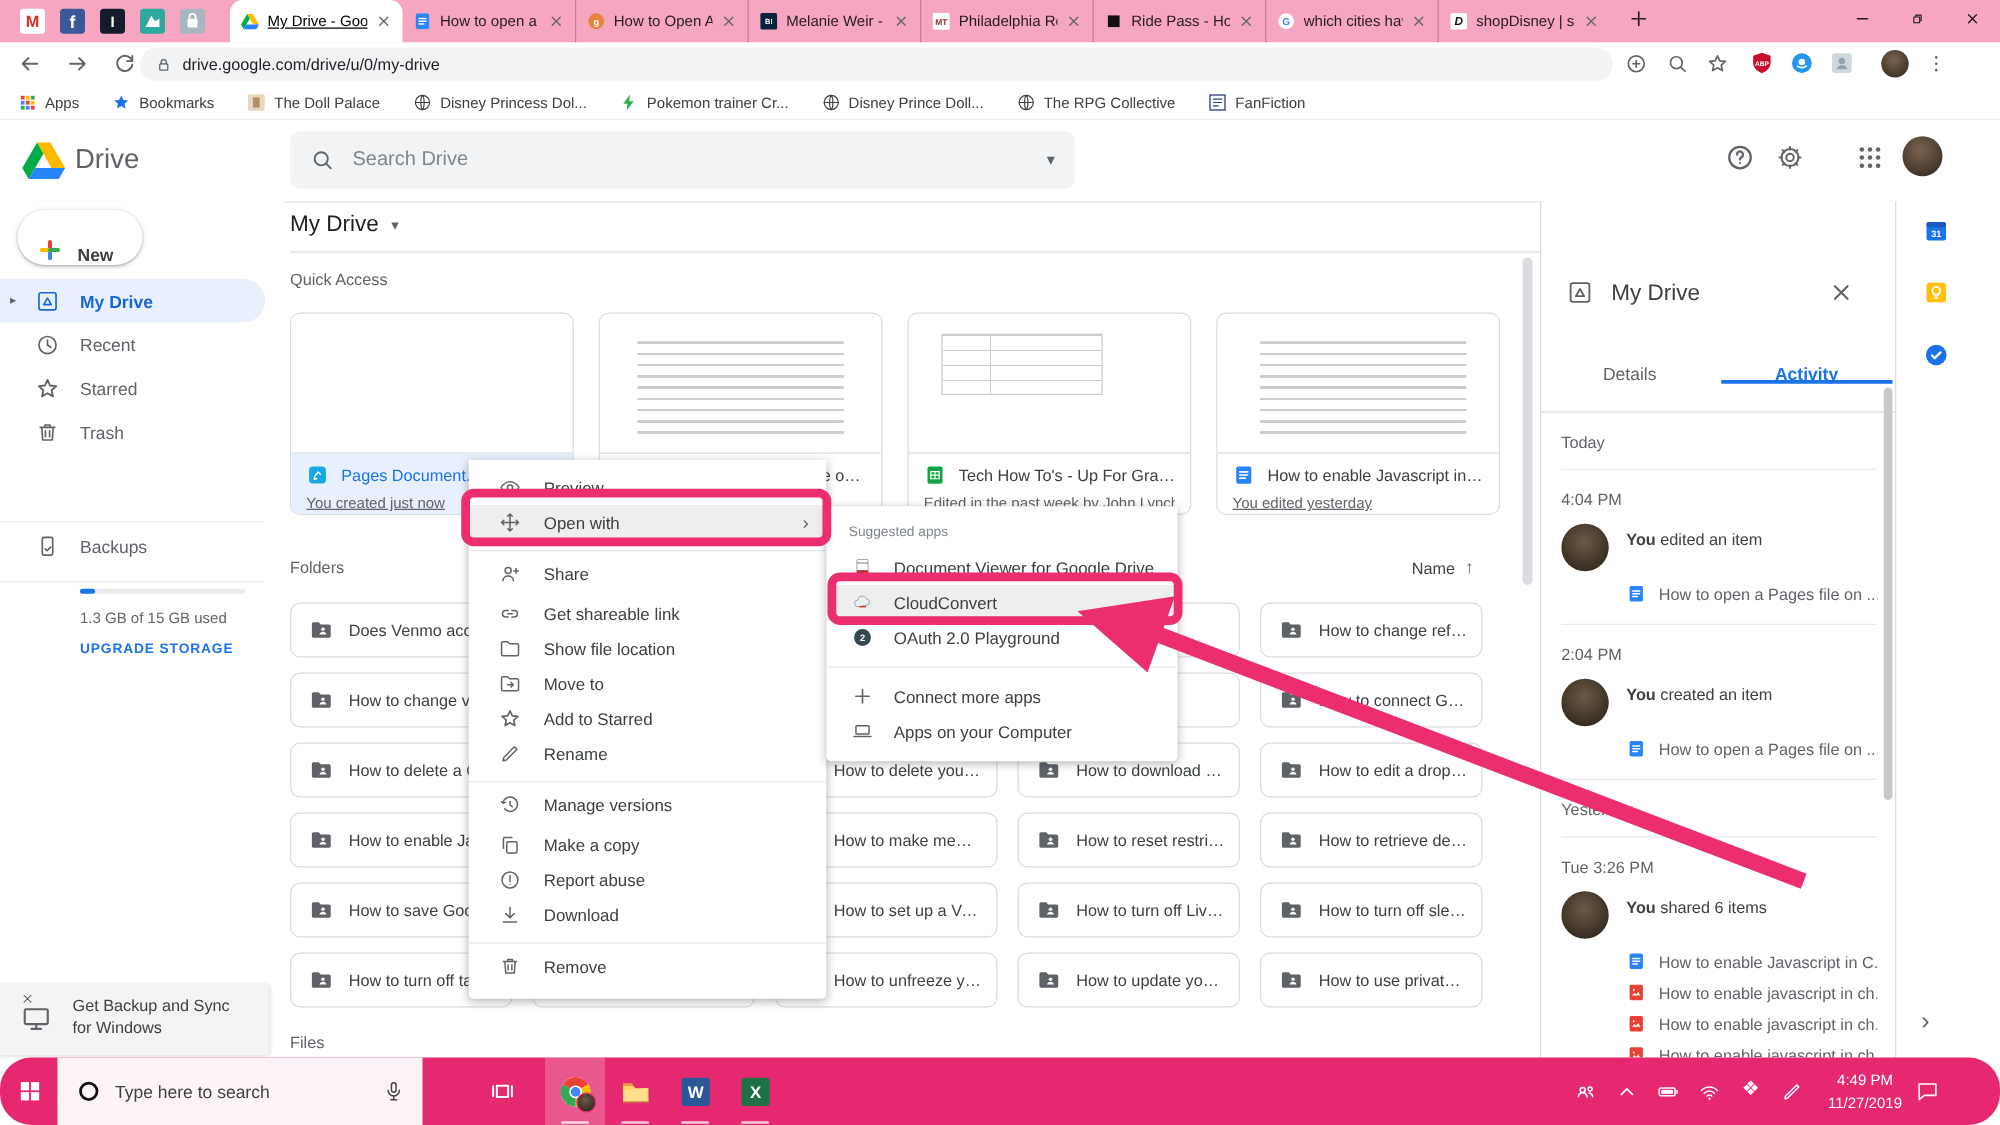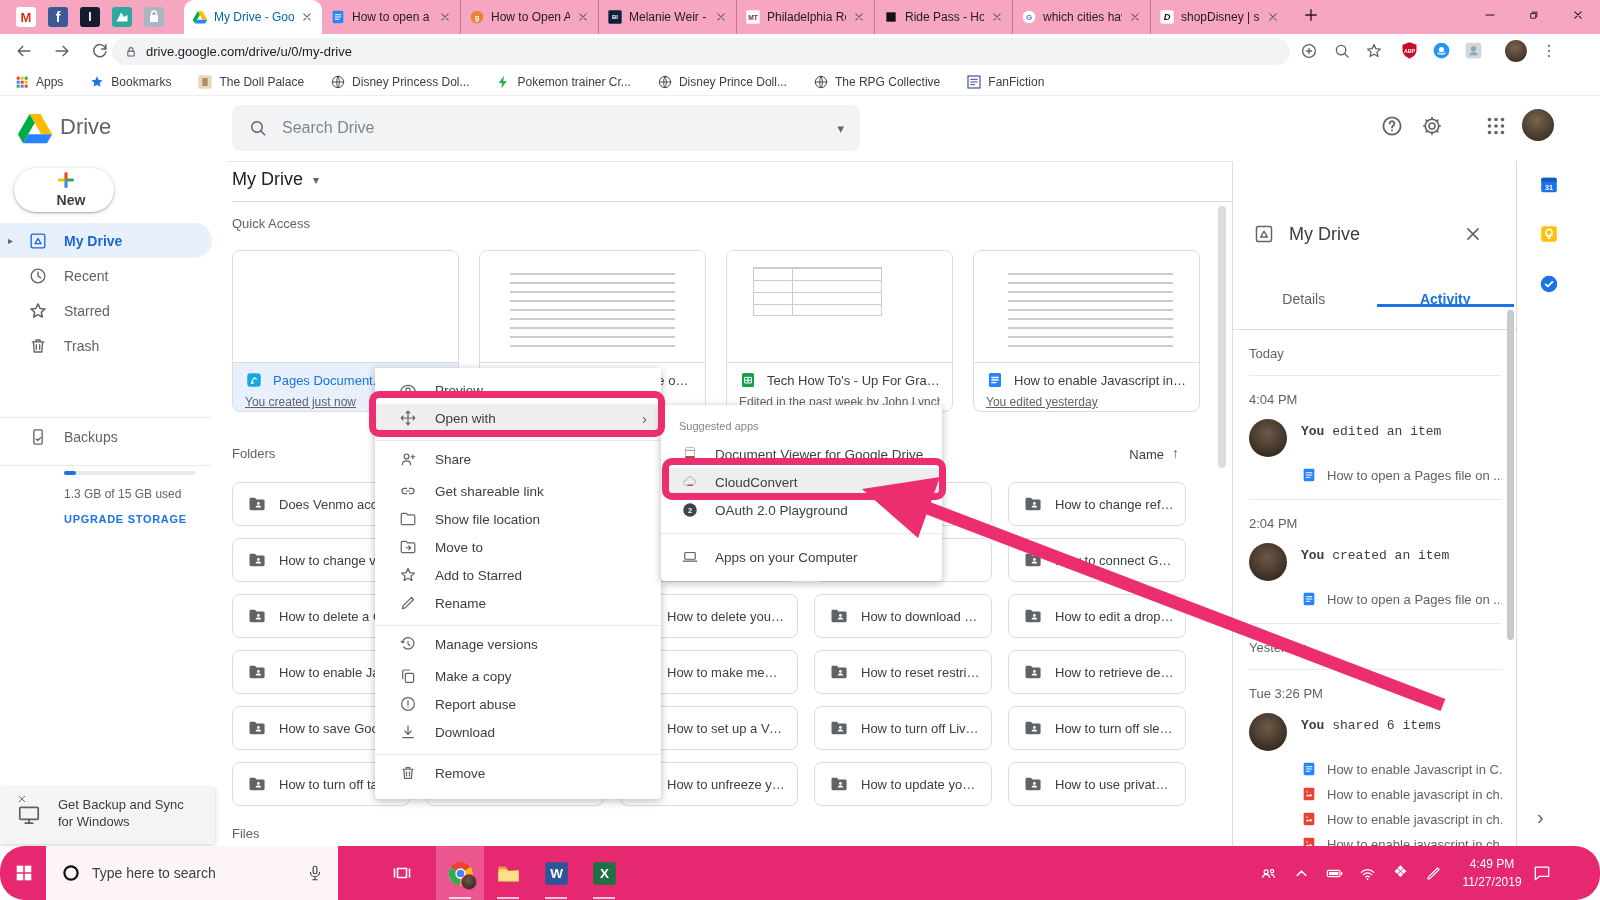--- a/index.html
+++ b/index.html
@@ -10,21 +10,21 @@
   .g{display:block;line-height:1;}
   svg text{font-family:"Liberation Sans","DejaVu Sans",sans-serif;}
 
   
   #tabstrip{left:0;top:0;width:1600px;height:34px;background:#f7a6c2;display:flex;align-items:flex-end;}
   #pinned{display:flex;align-items:center;height:34px;padding-left:10px;}
   .pintab{width:24px;height:24px;margin:0 4px;}
   #tabs{display:flex;height:34px;margin-left:14px;}
   .tab{width:138px;height:34px;display:flex;align-items:center;padding:0 8px;box-sizing:border-box;color:#241a1f;position:relative;}
   .tab:not(.active){border-left:1px solid rgba(70,30,45,.3);}
-  .tab.active{background:#fff;border-radius:10px 10px 0 0;border-left:none;color:#0369a1;}
+  .tab.active{background:#fff;border-radius:10px 10px 0 0;border-left:none;color:#000000;text-decoration:underline;}
   .tab.active + .tab{border-left:none;}
   .tab .fav{width:16px;height:16px;flex:none;}
   .tab .ttl{flex:1;font-size:12px;margin:0 6px;white-space:nowrap;overflow:hidden;}
   .tab .tx{width:14px;height:14px;color:#5f6368;flex:none;}
   #newtab{width:26px;height:26px;margin:0 0 4px 10px;color:#241a1f;align-self:center;padding:4px;box-sizing:border-box;}
   #wincontrols{position:absolute;right:0;top:0;height:34px;display:flex;}
   .wbtn{width:44px;height:30px;display:flex;align-items:center;justify-content:center;color:#1a1a1a;}
   .wbtn .ico{width:14px;height:14px;}
 
   
@@ -48,21 +48,21 @@
   #dname{position:absolute;left:60px;top:18px;font-size:22px;color:#5f6368;}
   #dsearch{position:absolute;left:232px;top:9px;width:628px;height:46px;background:#f1f3f4;border-radius:8px;display:flex;align-items:center;padding:0 16px;box-sizing:border-box;}
   #dsearch .mag{width:20px;height:20px;color:#5f6368;margin-right:14px;}
   #dsearch .ph{flex:1;font-size:16px;color:#80868b;}
   #dsearch .car{font-size:13px;color:#5f6368;}
   .hdrico{position:absolute;top:18px;width:24px;height:24px;color:#5f6368;}
   #hd-avatar{position:absolute;left:1522px;top:13px;width:32px;height:32px;border-radius:50%;background:radial-gradient(circle at 45% 35%,#7a6450,#2c231a);}
 
   
   #sidebar{left:0;top:161px;width:228px;height:685px;background:#fff;}
-  #newbtn{position:absolute;left:14px;top:7px;width:100px;height:44px;background:#fff;border-radius:24px;box-shadow:0 1px 2px rgba(0,0,0,.25),0 1px 5px rgba(0,0,0,.15);display:flex;align-items:center;padding-left:14px;box-sizing:border-box;flex-direction:column;}
+  #newbtn{position:absolute;left:14px;top:7px;width:100px;height:44px;background:#fff;border-radius:24px;box-shadow:0 1px 2px rgba(0,0,0,.25),0 1px 5px rgba(0,0,0,.15);display:flex;align-items:flex-end;padding-left:14px;box-sizing:border-box;}
   #newbtn .ico{width:24px;height:24px;margin-right:10px;}
   #newbtn .lbl{font-size:14px;font-weight:bold;color:#3c4043;}
   #navlist{position:absolute;left:0;top:62px;width:212px;}
   .navitem{height:35px;display:flex;align-items:center;color:#5f6368;font-size:14px;border-radius:0 18px 18px 0;}
   .navitem .nav-caret{width:12px;margin-left:8px;font-size:10px;color:#5f6368;visibility:hidden;}
   .navitem .nav-caret[data-show="true"]{visibility:visible;}
   .navitem .ico{width:20px;height:20px;margin-left:8px;margin-right:16px;color:#5f6368;}
   .navitem .lbl{white-space:nowrap;}
   .navitem.selected{background:#e8f0fe;color:#1967d2;font-weight:bold;}
   .navitem.selected .ico{color:#1967d2;}
@@ -112,21 +112,21 @@
   #p-tabs{position:absolute;left:0;top:108px;width:100%;height:30px;display:flex;border-bottom:1px solid #dadce0;box-sizing:content-box;}
   .p-tab{flex:1;text-align:center;font-size:14px;color:#5f6368;position:relative;}
   .p-tab.active{color:#1a73e8;font-weight:bold;}
   .p-tab.active::after{content:"";position:absolute;left:2px;right:2px;bottom:-31px;height:3px;background:#1a73e8;}
   #p-tabs{height:60px;align-items:center;}
   .p-tab.active::after{bottom:0;}
   #p-body{position:absolute;left:16px;top:169px;right:14px;bottom:0;overflow:hidden;}
   .ag-head{font-size:13px;color:#5f6368;margin:16px 0 14px 0;}
   .a-div{border-top:1px solid #e8eaed;}
   .a-time{font-size:13px;color:#5f6368;margin:16px 0 12px 0;}
-  .a-main{display:flex;margin-bottom:4px;font-family:Liberation Mono, monospace;}
+  .a-main{display:flex;margin-bottom:4px;}
   .a-ava{width:38px;height:38px;border-radius:50%;flex:none;background:radial-gradient(circle at 48% 38%,#6d5a47,#241c14);margin-right:14px;}
   .a-what{font-size:13px;color:#3c4043;padding-top:5px;}
   .a-what .b{font-weight:bold;}
   .a-files{margin:10px 0 16px 52px;}
   .a-file{display:flex;align-items:center;margin-bottom:9px;}
   .a-file .ico{width:16px;height:16px;margin-right:10px;}
   .a-file .lbl{font-size:13px;color:#5f6368;white-space:nowrap;overflow:hidden;}
   #panel-scroll{left:1507px;top:310px;width:7px;height:330px;border-radius:4px;background:#c7cacd;z-index:11;}
 
   
@@ -1361,20 +1361,28 @@
             <svg viewBox="0 0 24 24" style="width:100%;height:100%;display:block">
               <circle cx="12" cy="12" r="9" fill="#37474f"></circle>
               <text x="12" y="15.5" text-anchor="middle" font-size="10" font-weight="bold" fill="#fff">2</text>
             </svg>
           </span>
           <span class="lbl">OAuth 2.0 Playground</span>
         </div>
       </div>
     <div id="sm-actions">
 
+    <div class="mi">
+          <span class="ico">
+            <svg viewBox="0 0 24 24" fill="none" stroke="currentColor" stroke-width="1.8" stroke-linecap="round" stroke-linejoin="round" style="width:100%;height:100%;display:block">
+              <path d="M12 5v14M5 12h14"></path>
+            </svg>
+          </span>
+          <span class="lbl">Connect more apps</span>
+        </div>
         <div class="mi">
           <span class="ico">
             <svg viewBox="0 0 24 24" fill="none" stroke="currentColor" stroke-width="1.6" stroke-linecap="round" stroke-linejoin="round" style="width:100%;height:100%;display:block">
               <rect x="5" y="6" width="14" height="9" rx="1"></rect>
               <path d="M3 17.5h18"></path>
             </svg>
           </span>
           <span class="lbl">Apps on your Computer</span>
         </div>
       </div>

